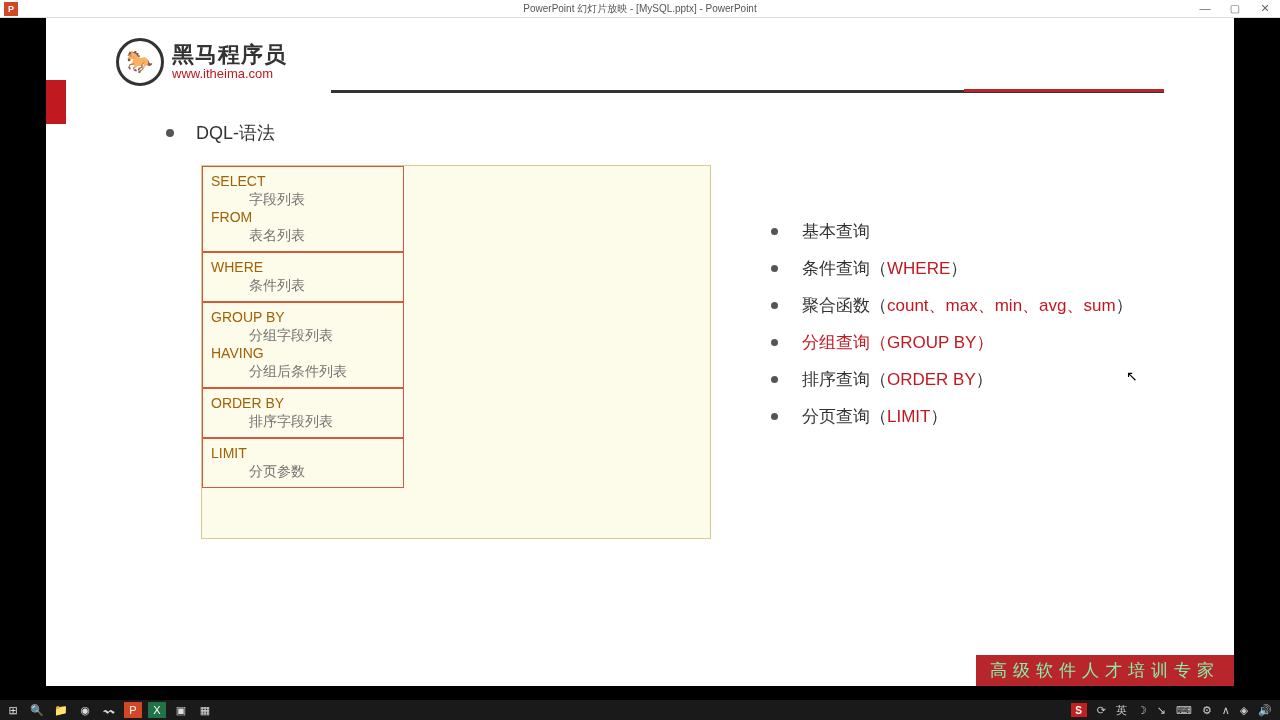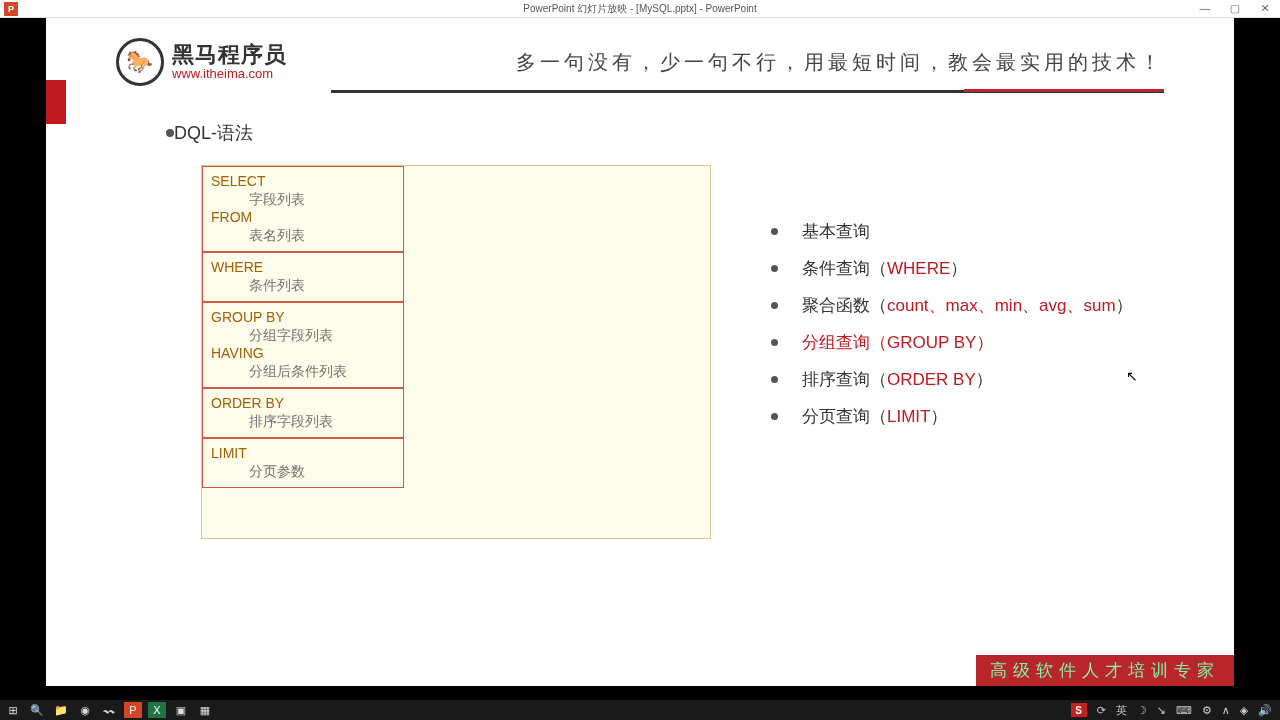--- a/index.html
+++ b/index.html
@@ -124,20 +124,21 @@
   color: #b8252b;
   font-size: 28px;
   font-weight: bold;
   margin: 30px 0 0 120px;
   font-family: Arial, sans-serif;
   }
   .sub-bullet {
   margin: 28px 0 0 120px;
   display: flex;
   align-items: center;
+  gap: 22px;
   }
   .bullet-dot {
   width: 8px; height: 8px;
   background: #555;
   border-radius: 50%;
   }
   .sub-bullet span {
   font-size: 18px;
   color: #333;
   }
@@ -272,21 +273,20 @@
     <div class="red-tab"></div>
 
     <div class="slide-header">
       <div class="logo">
         <div class="logo-circle">🐎</div>
         <div class="logo-text">
           <div class="logo-cn">黑马程序员</div>
           <div class="logo-url">www.itheima.com</div>
         </div>
       </div>
-      <div class="tagline">多一句没有，少一句不行，用最短时间，教会最实用的技术！</div>
     </div>
     <div class="header-line"></div>
 
 
     <div class="sub-bullet">
       <div class="bullet-dot"></div>
       <span>DQL-语法</span>
     </div>
 
     <div class="content-row">

